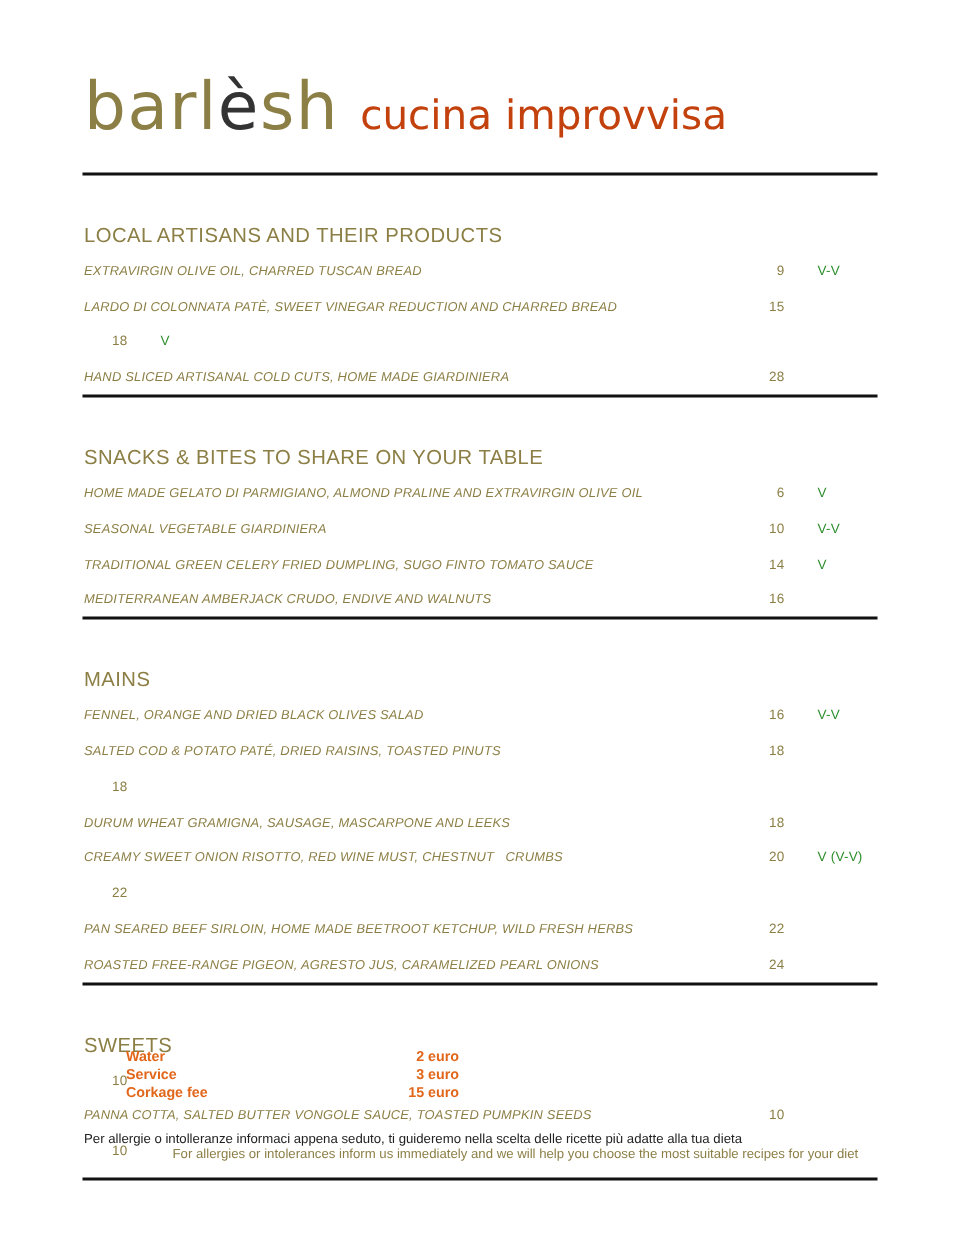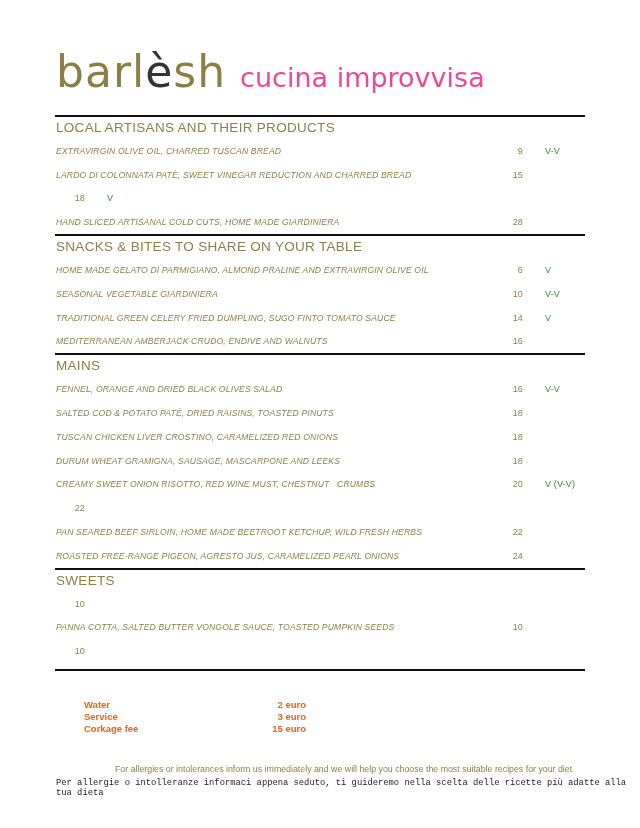--- a/index.html
+++ b/index.html
@@ -11,50 +11,50 @@
       position: absolute; left: 56px; top: 44px; height: 56px;
       display: flex; align-items: baseline;
     }
     .brand-name {
       font-family: "DejaVu Sans", sans-serif;
       font-size: 44px; color: #8c7f45; letter-spacing: 1px; line-height: 56px;
     }
     .brand-name .accent { color: #333333; }
     .brand-tag {
       font-family: "DejaVu Sans", sans-serif;
-      font-size: 27px; color: #ec4899; margin-left: 14px; line-height: 56px;
+      font-size: 27px; color: #c2410c; margin-left: 14px; line-height: 56px;
     }
     .menu {
       position: absolute; left: 55px; top: 115px; width: 530px;
     }
     .section { border-top: 2px solid #111111; }
     .section-title {
       font-family: "Liberation Sans", sans-serif;
       font-size: 13.5px; color: #8c7f45; height: 22px; line-height: 22px;
-      letter-spacing: 0.3px; padding-left: 1px;
+      letter-spacing: 0.3px; padding-left: 1px; margin-top: 29px;
     }
     .row {
       display: flex; align-items: center; height: 23.8px;
       font-family: "Liberation Sans", sans-serif; font-size: 8.6px; color: #8c7f45;
       letter-spacing: 0.15px;
     }
     .row .name { flex: 1; padding-left: 1px; white-space: pre; font-style: italic; }
     .row .price { width: 30px; text-align: right; margin-right: 22px; font-size: 9px; }
     .row .tag { width: 40px; color: #2f8f2f; font-size: 9px; }
     .section.sweets .rows { padding-bottom: 6px; }
     .end-line { border-top: 2px solid #111111; }
     .fees {
       position: absolute; left: 56px; top: 699px; width: 250px;
       font-family: "Liberation Sans", sans-serif; font-weight: bold;
       font-size: 9.5px; color: #e2661a;
     }
     .fee-row { display: flex; justify-content: space-between; height: 12px; line-height: 12px; margin-left: 28px; }
     .note-it {
-      position: absolute; left: 56px; top: 778px;
-      font-family: Liberation Mono, monospace; font-size: 8.8px; color: #222222;
+      position: absolute; left: 56px; top: 754px;
+      font-family: Liberation Sans, sans-serif; font-size: 8.8px; color: #222222;
     }
     .note-en {
       position: absolute; left: 99px; top: 764px;
       font-family: "Liberation Sans", sans-serif; font-size: 8.8px; color: #8c7f45; margin-left: 16px;
     }
   </style>
 </head>
 <body>
 
 <div class="brand">
@@ -122,21 +122,20 @@
           <span class="name">FENNEL, ORANGE AND DRIED BLACK OLIVES SALAD</span>
           <span class="price">16</span>
           <span class="tag">V-V</span>
         </div>
       <div class="row">
           <span class="name">SALTED COD &amp; POTATO PATÉ, DRIED RAISINS, TOASTED PINUTS</span>
           <span class="price">18</span>
           <span class="tag"></span>
         </div>
       <div class="row">
-          <span class="name">TUSCAN CHICKEN LIVER CROSTINO, CARAMELIZED RED ONIONS</span>
           <span class="price">18</span>
           <span class="tag"></span>
         </div>
       <div class="row">
           <span class="name">DURUM WHEAT GRAMIGNA, SAUSAGE, MASCARPONE AND LEEKS</span>
           <span class="price">18</span>
           <span class="tag"></span>
         </div>
       <div class="row">
           <span class="name">CREAMY SWEET ONION RISOTTO, RED WINE MUST, CHESTNUT   CRUMBS</span>

